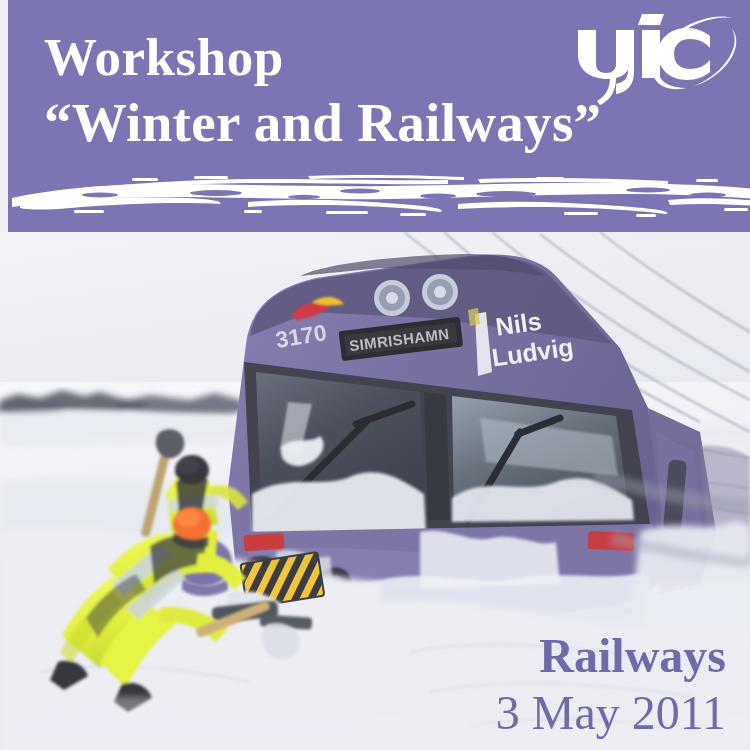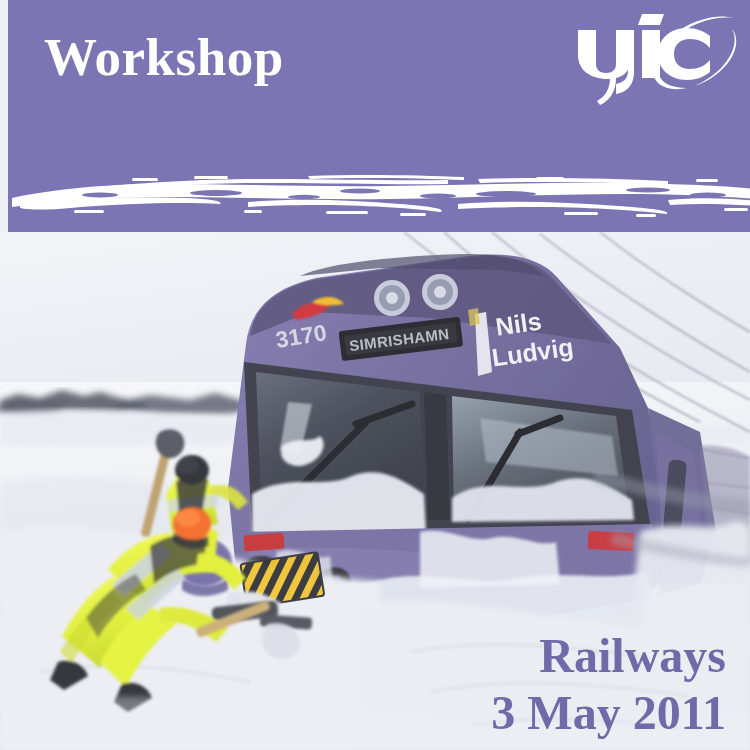--- a/index.html
+++ b/index.html
@@ -98,21 +98,21 @@
   }
   .city-line {
     color: #6f6aa8;
     font-weight: bold;
     font-size: 48px;
     line-height: 56px;
     white-space: nowrap;
   }
   .date-line {
     color: #6f6aa8;
-    font-weight: bold;
+    font-weight: normal;
     font-size: 48px;
     line-height: 58px;
     white-space: nowrap;
   }
 </style>
 </head>
 <body>
 
 <div id="poster">
 
@@ -380,20 +380,21 @@
     <div class="bottom-text">
       <div class="city-line">Railways</div>
       <div class="date-line">3 May 2011</div>
     </div>
   </div>
 
   <div class="header-band">
 
     <div class="header-title-block">
       <div class="title-line-1">Workshop</div>
+      <div class="title-line-2">“Winter and Railways”</div>
     </div>
 
     <div class="uic-logo">
       <svg viewBox="0 0 170 100">
         <g fill="#ffffff">
 
           <path d="M8,18 L26,18 L26,52 C26,58 30,61 36,61 C42,61 46,58 46,52 L46,18 L64,18
                    L64,60 C64,72 58,80 46,82 L46,72 C55,70 58,66 58,58
                    C54,64 47,67 38,67 C20,67 8,58 8,43 Z"></path>
           <path d="M46,66 C46,78 41,88 30,93 L27,89 C36,84 40,76 40,66 Z"></path>

